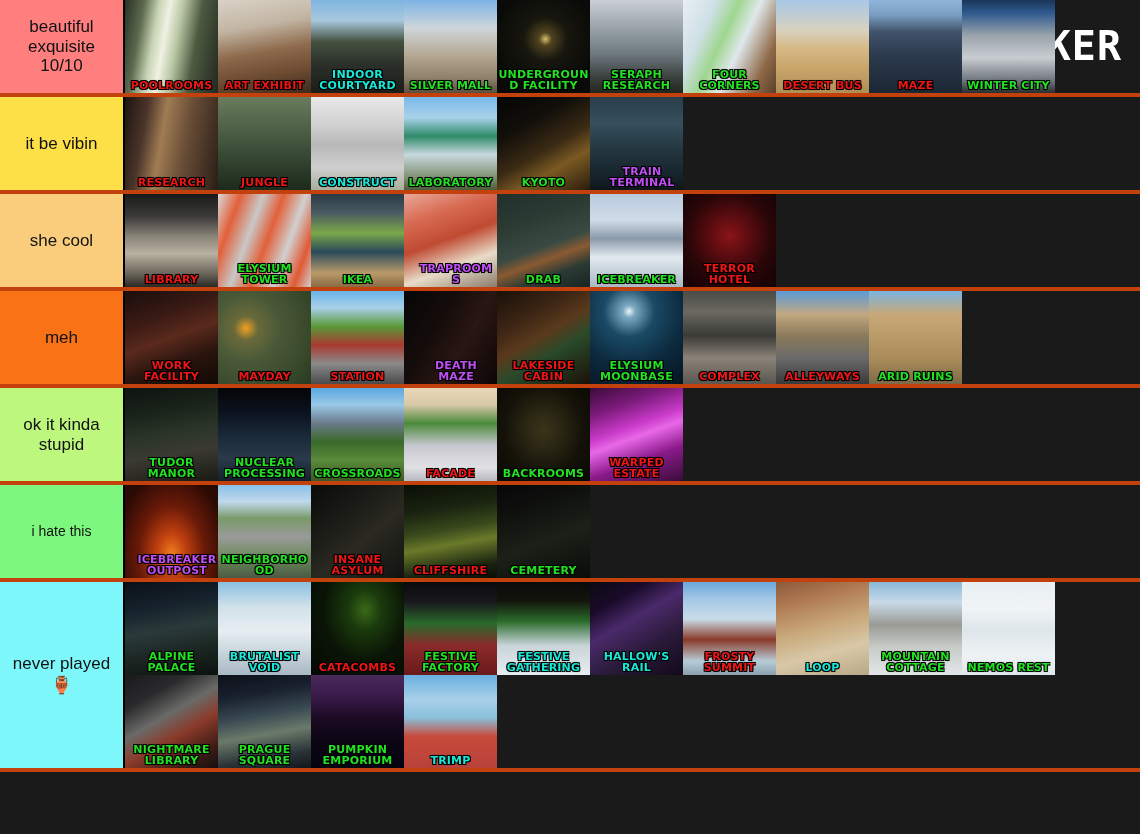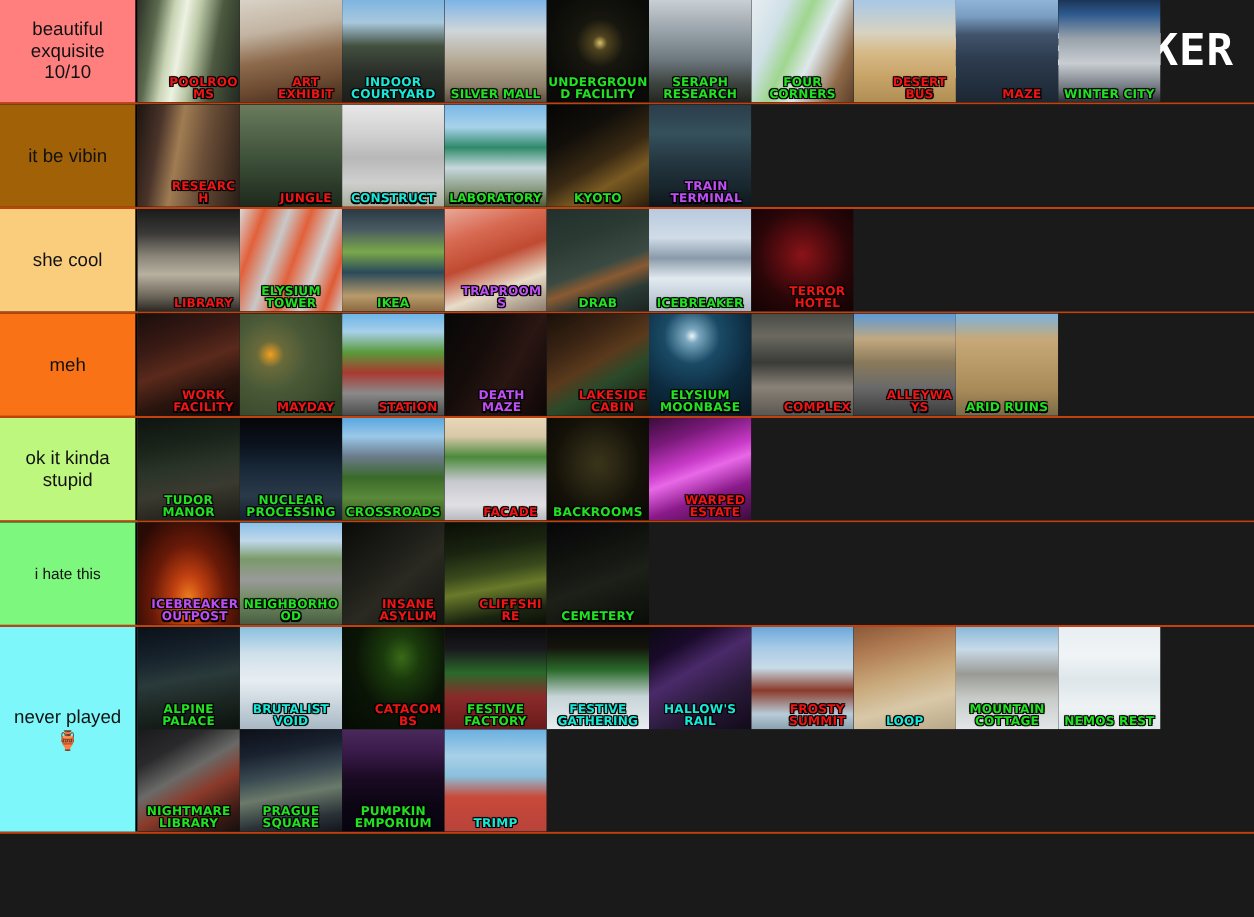--- a/index.html
+++ b/index.html
@@ -27,21 +27,21 @@
   .logo-text{
     color:#fff; font-size:40px; letter-spacing:1px;
     font-family:"DejaVu Sans Mono", monospace;
     font-weight:bold; line-height:1;
   }
 
   
   .tier-row{
     display:flex;
     width:1140px;
-    border-bottom:2px solid #c2410c;
+    border-bottom:4px solid #c2410c;
     background:#1a1a1a;
     align-items:stretch;
   }
   .tier-label{
     width:125px; min-width:125px;
     display:flex; flex-direction:column;
     align-items:center; justify-content:center;
     text-align:center;
     color:#111; font-size:17px; line-height:1.15;
     padding:4px 5px;
@@ -67,21 +67,21 @@
   .tile .scene{ position:absolute; inset:0; }
   .tile .cap{
     position:absolute; left:0; right:0; bottom:2px;
     text-align:center;
     font-size:11px; font-weight:bold; line-height:1.0;
     letter-spacing:.2px;
     font-family:"DejaVu Sans", sans-serif;
     padding:0 1px;
     word-break:break-word;
   }
-  .cap.red   { color:#f01515; text-shadow:-1px -1px 0 #000,1px -1px 0 #000,-1px 1px 0 #000,1px 1px 0 #000,0 0 2px #000;padding-left:28px; }
+  .cap.red   { color:#f01515; text-shadow:-1px -1px 0 #000,1px -1px 0 #000,-1px 1px 0 #000,1px 1px 0 #000,0 0 2px #000; }
   .cap.green { color:#22e022; text-shadow:-1px -1px 0 #000,1px -1px 0 #000,-1px 1px 0 #000,1px 1px 0 #000,0 0 2px #000; }
   .cap.cyan  { color:#17e8d8; text-shadow:-1px -1px 0 #000,1px -1px 0 #000,-1px 1px 0 #000,1px 1px 0 #000,0 0 2px #000; }
   .cap.purple{ color:#c04ef5; text-shadow:-1px -1px 0 #000,1px -1px 0 #000,-1px 1px 0 #000,1px 1px 0 #000,0 0 2px #000;padding-left:12px; }
 </style>
 </head>
 <body>
 
 <div id="app">
 
   <div class="logo-wrap">
@@ -148,21 +148,21 @@
             <div class="scene" style="background: linear-gradient(rgb(143, 180, 217) 0%, rgb(122, 158, 194) 16%, rgb(65, 83, 107) 34%, rgb(43, 58, 77) 60%, rgb(28, 39, 51) 100%);"></div>
             <div class="cap red">MAZE</div>
           </div>
           <div class="tile">
             <div class="scene" style="background: linear-gradient(rgb(27, 53, 88) 0%, rgb(46, 90, 142) 14%, rgb(154, 163, 171) 38%, rgb(200, 205, 210) 62%, rgb(106, 112, 120) 88%, rgb(42, 45, 48) 100%);"></div>
             <div class="cap green">WINTER CITY</div>
           </div>
         </div>
       </div>
       <div class="tier-row">
-        <div class="tier-label" style="background: #a16207;">
+        <div class="tier-label" style="background: #fde047;">
           <div>it be vibin</div>
         </div>
         <div class="tier-items">
           <div class="tile">
             <div class="scene" style="background: linear-gradient(100deg, rgb(29, 20, 16) 0%, rgb(74, 52, 42) 22%, rgb(160, 124, 82) 40%, rgb(107, 79, 56) 62%, rgb(42, 29, 22) 100%);"></div>
             <div class="cap red">RESEARCH</div>
           </div>
           <div class="tile">
             <div class="scene" style="background: linear-gradient(rgb(106, 124, 92) 0%, rgb(83, 101, 74) 28%, rgb(60, 79, 56) 55%, rgb(43, 58, 40) 80%, rgb(29, 42, 28) 100%);"></div>
             <div class="cap red">JUNGLE</div>

